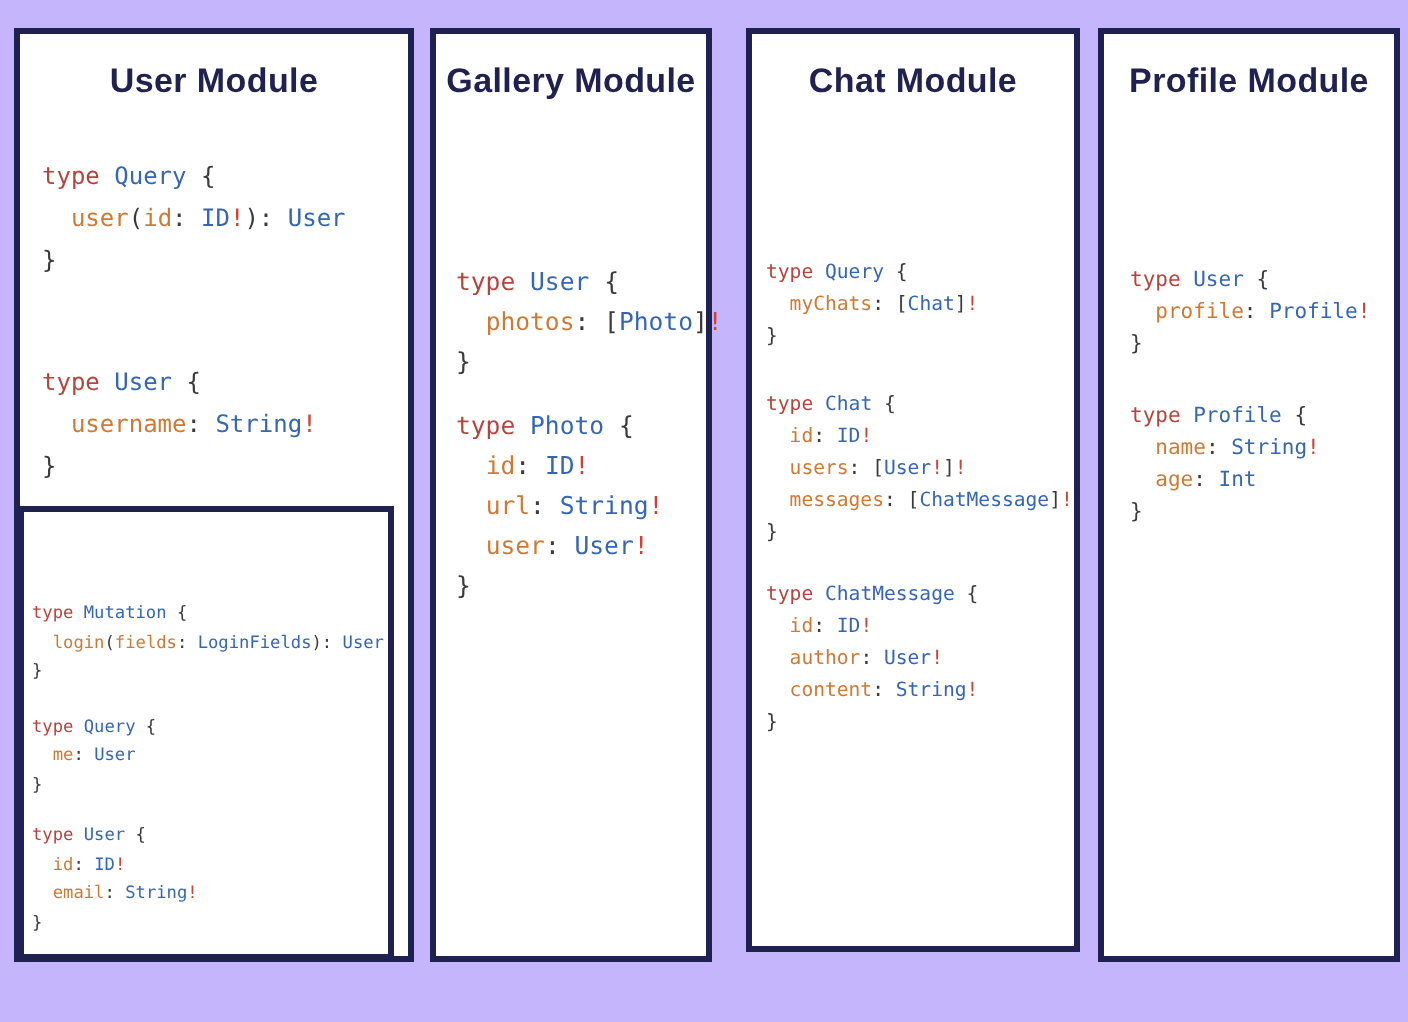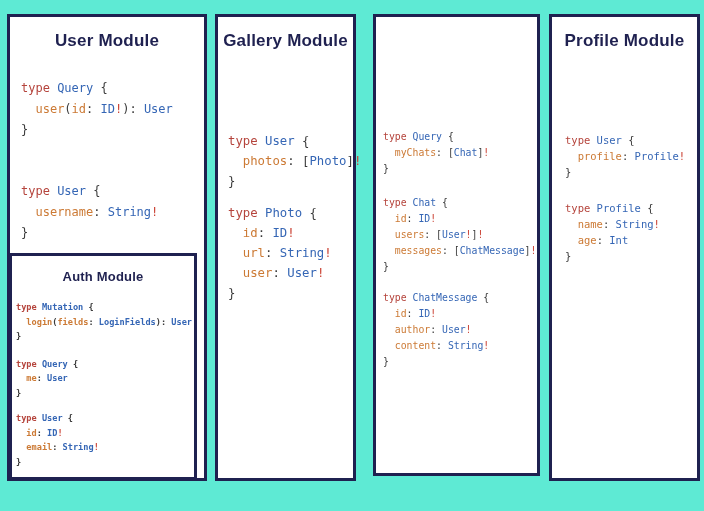--- a/index.html
+++ b/index.html
@@ -1,19 +1,19 @@
 <!DOCTYPE html>
 <html style="--border: #1f2150; --title: #1f2150; --kw: #b5443c; --ty: #3566b5; --fld: #cc7a35; --pn: #3a3a3a; --bang: #cb4335;"><head>
 <meta charset="utf-8">
 <style>
   html,body{margin:0;padding:0;background:#ffffff;}
   #canvas{
     position:relative;
     width:704px;height:511px;
-    background:#5eead4;
+    background:#c4b5fd;
     font-family:"Liberation Sans",sans-serif;
     overflow:hidden;
   }
   .panel{
     position:absolute;
     box-sizing:border-box;
     border:3px solid var(--border);
     background:#ffffff;
   }
   #panel-user   {left:7px;  top:14px; width:200px; height:467px;}
@@ -38,21 +38,21 @@
   .code{
     position:absolute;
     white-space:pre;
     font-family:"DejaVu Sans Mono",monospace;
     color:var(--pn);
   }
   #code-user   {left:11px; top:61px;  font-size:12px;   line-height:21px;}
   #code-gallery{left:10px; top:114px; font-size:12.3px; line-height:20px;}
   #code-chat   {left:7px;  top:112px; font-size:9.8px;  line-height:16px;}
   #code-profile{left:13px; top:115px; font-size:10.5px; line-height:16px;}
-  #code-auth   {left:4px;  top:44px;  font-size:8.6px;  line-height:14.5px;font-weight:bold;}
+  #code-auth   {left:4px;  top:44px;  font-size:8.6px;  line-height:14.5px;}
 
   #code-user    .block{margin-bottom:40px;}
   #code-gallery .block{margin-bottom:12px;}
   #code-chat    .block:nth-child(1){margin-bottom:18px;}
   #code-chat    .block:nth-child(2){margin-bottom:15px;}
   #code-profile .block{margin-bottom:20px;}
   #code-auth    .block:nth-child(1){margin-bottom:13px;}
   #code-auth    .block:nth-child(2){margin-bottom:11px;}
 
   .kw  {color:var(--kw);}
@@ -70,26 +70,26 @@
     <h2>User Module</h2>
     <div class="code" id="code-user"><div class="block"><div class="line"><span class="kw">type </span><span class="ty">Query </span><span class="pn">{</span></div><div class="line"><span class="pn">  </span><span class="fld">user</span><span class="pn">(</span><span class="fld">id</span><span class="pn">: </span><span class="ty">ID</span><span class="bang">!</span><span class="pn">): </span><span class="ty">User</span></div><div class="line"><span class="pn">}</span></div></div><div class="block"><div class="line"><span class="kw">type </span><span class="ty">User </span><span class="pn">{</span></div><div class="line"><span class="pn">  </span><span class="fld">username</span><span class="pn">: </span><span class="ty">String</span><span class="bang">!</span></div><div class="line"><span class="pn">}</span></div></div></div>
   </section>
 
   <section class="panel" id="panel-gallery">
     <h2>Gallery Module</h2>
     <div class="code" id="code-gallery"><div class="block"><div class="line"><span class="kw">type </span><span class="ty">User </span><span class="pn">{</span></div><div class="line"><span class="pn">  </span><span class="fld">photos</span><span class="pn">: [</span><span class="ty">Photo</span><span class="pn">]</span><span class="bang">!</span></div><div class="line"><span class="pn">}</span></div></div><div class="block"><div class="line"><span class="kw">type </span><span class="ty">Photo </span><span class="pn">{</span></div><div class="line"><span class="pn">  </span><span class="fld">id</span><span class="pn">: </span><span class="ty">ID</span><span class="bang">!</span></div><div class="line"><span class="pn">  </span><span class="fld">url</span><span class="pn">: </span><span class="ty">String</span><span class="bang">!</span></div><div class="line"><span class="pn">  </span><span class="fld">user</span><span class="pn">: </span><span class="ty">User</span><span class="bang">!</span></div><div class="line"><span class="pn">}</span></div></div></div>
   </section>
 
   <section class="panel" id="panel-chat">
+    <h2>Chat Module</h2>
     <div class="code" id="code-chat"><div class="block"><div class="line"><span class="kw">type </span><span class="ty">Query </span><span class="pn">{</span></div><div class="line"><span class="pn">  </span><span class="fld">myChats</span><span class="pn">: [</span><span class="ty">Chat</span><span class="pn">]</span><span class="bang">!</span></div><div class="line"><span class="pn">}</span></div></div><div class="block"><div class="line"><span class="kw">type </span><span class="ty">Chat </span><span class="pn">{</span></div><div class="line"><span class="pn">  </span><span class="fld">id</span><span class="pn">: </span><span class="ty">ID</span><span class="bang">!</span></div><div class="line"><span class="pn">  </span><span class="fld">users</span><span class="pn">: [</span><span class="ty">User</span><span class="bang">!</span><span class="pn">]</span><span class="bang">!</span></div><div class="line"><span class="pn">  </span><span class="fld">messages</span><span class="pn">: [</span><span class="ty">ChatMessage</span><span class="pn">]</span><span class="bang">!</span></div><div class="line"><span class="pn">}</span></div></div><div class="block"><div class="line"><span class="kw">type </span><span class="ty">ChatMessage </span><span class="pn">{</span></div><div class="line"><span class="pn">  </span><span class="fld">id</span><span class="pn">: </span><span class="ty">ID</span><span class="bang">!</span></div><div class="line"><span class="pn">  </span><span class="fld">author</span><span class="pn">: </span><span class="ty">User</span><span class="bang">!</span></div><div class="line"><span class="pn">  </span><span class="fld">content</span><span class="pn">: </span><span class="ty">String</span><span class="bang">!</span></div><div class="line"><span class="pn">}</span></div></div></div>
   </section>
 
   <section class="panel" id="panel-profile">
     <h2>Profile Module</h2>
     <div class="code" id="code-profile"><div class="block"><div class="line"><span class="kw">type </span><span class="ty">User </span><span class="pn">{</span></div><div class="line"><span class="pn">  </span><span class="fld">profile</span><span class="pn">: </span><span class="ty">Profile</span><span class="bang">!</span></div><div class="line"><span class="pn">}</span></div></div><div class="block"><div class="line"><span class="kw">type </span><span class="ty">Profile </span><span class="pn">{</span></div><div class="line"><span class="pn">  </span><span class="fld">name</span><span class="pn">: </span><span class="ty">String</span><span class="bang">!</span></div><div class="line"><span class="pn">  </span><span class="fld">age</span><span class="pn">: </span><span class="ty">Int</span></div><div class="line"><span class="pn">}</span></div></div></div>
   </section>
 
   <section class="panel" id="panel-auth">
-    <h2>Auth Module</h2>
     <div class="code" id="code-auth"><div class="block"><div class="line"><span class="kw">type </span><span class="ty">Mutation </span><span class="pn">{</span></div><div class="line"><span class="pn">  </span><span class="fld">login</span><span class="pn">(</span><span class="fld">fields</span><span class="pn">: </span><span class="ty">LoginFields</span><span class="pn">): </span><span class="ty">User</span></div><div class="line"><span class="pn">}</span></div></div><div class="block"><div class="line"><span class="kw">type </span><span class="ty">Query </span><span class="pn">{</span></div><div class="line"><span class="pn">  </span><span class="fld">me</span><span class="pn">: </span><span class="ty">User</span></div><div class="line"><span class="pn">}</span></div></div><div class="block"><div class="line"><span class="kw">type </span><span class="ty">User </span><span class="pn">{</span></div><div class="line"><span class="pn">  </span><span class="fld">id</span><span class="pn">: </span><span class="ty">ID</span><span class="bang">!</span></div><div class="line"><span class="pn">  </span><span class="fld">email</span><span class="pn">: </span><span class="ty">String</span><span class="bang">!</span></div><div class="line"><span class="pn">}</span></div></div></div>
   </section>
 
 </div>
 
 </body></html>

